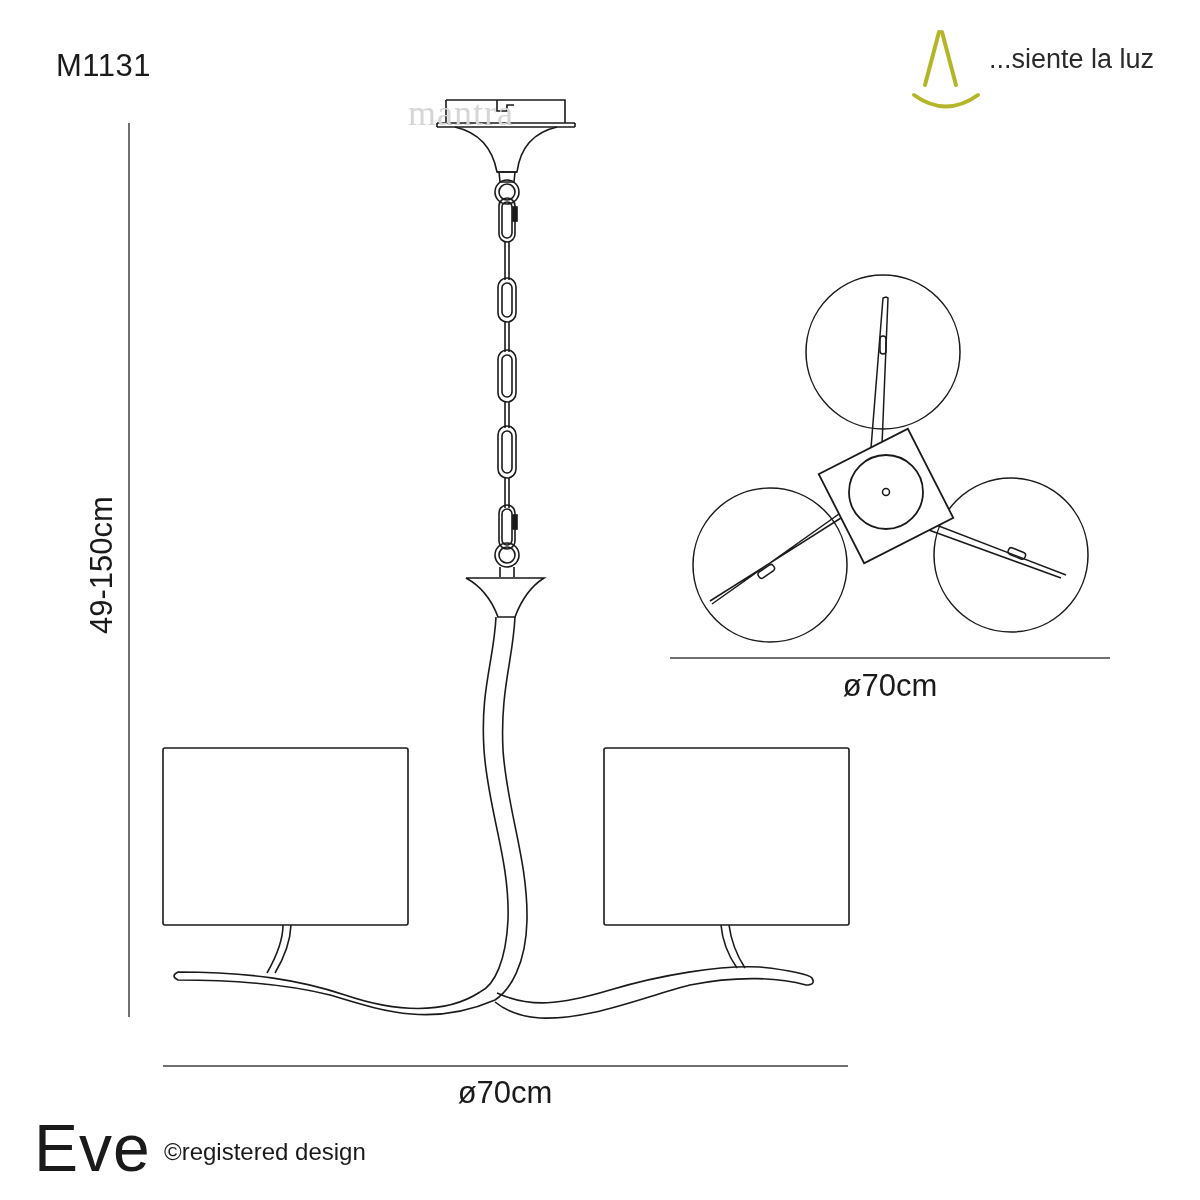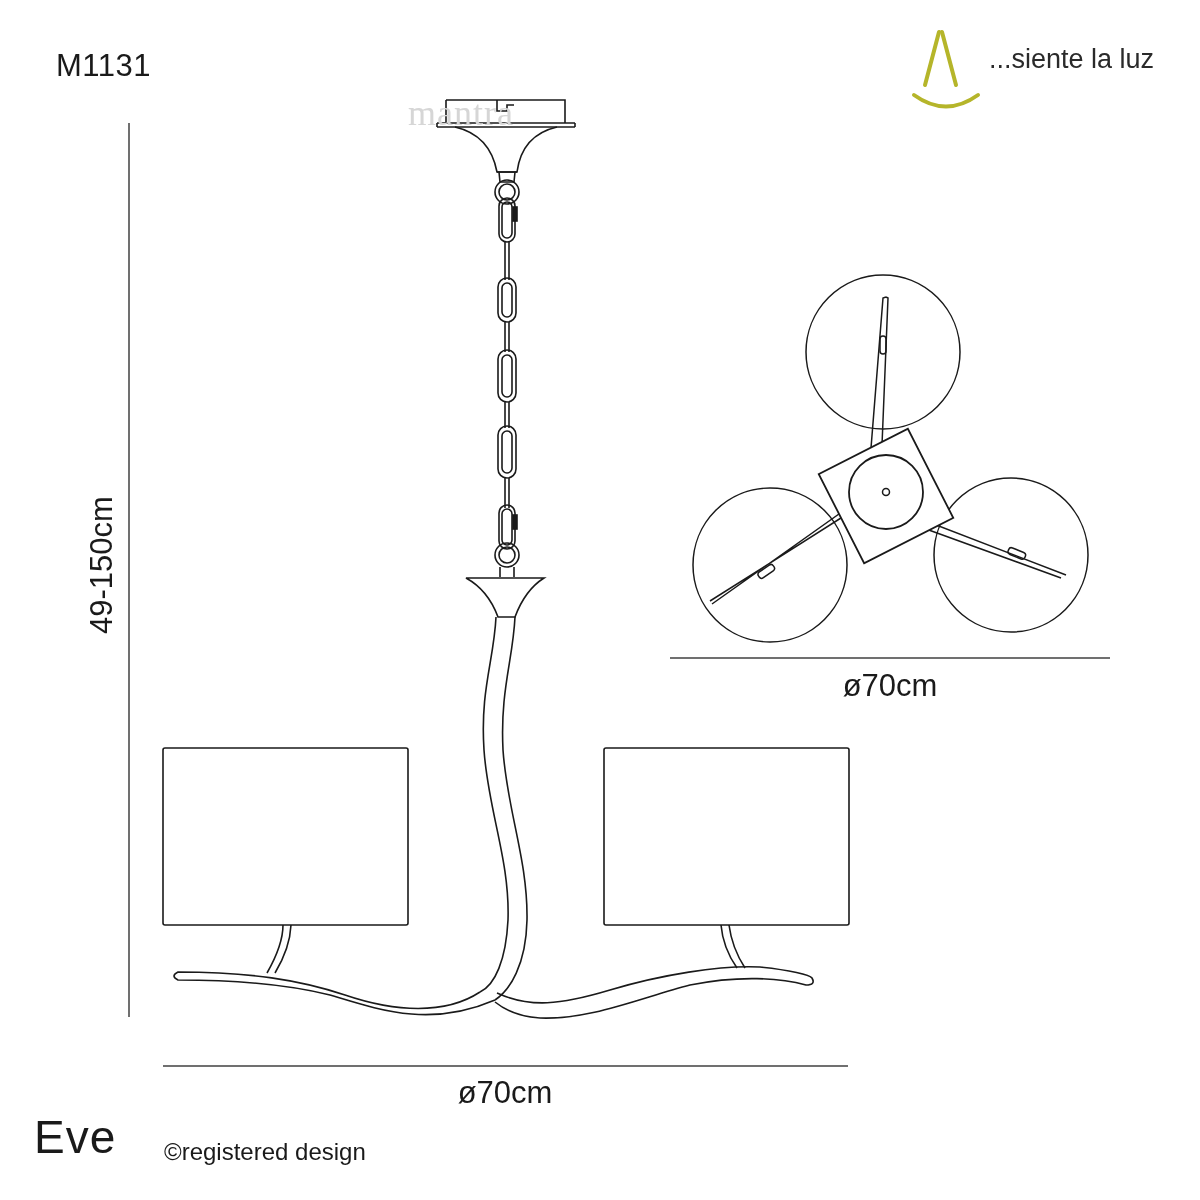--- a/index.html
+++ b/index.html
@@ -5,21 +5,21 @@
   html, body { margin: 0; padding: 0; background: #ffffff; }
   body { width: 1200px; height: 1200px; position: relative; overflow: hidden;
          font-family: "Liberation Sans", sans-serif; color: #1a1a1a; }
   .abs { position: absolute; white-space: nowrap; }
   #model-code { left: 56px; top: 48px; font-size: 31px; letter-spacing: 0.5px; }
   #tagline { left: 989px; top: 44px; font-size: 27px; color: #2a2a2a; }
   #height-label { left: 102px; top: 565px; font-size: 31px;
                   transform: translate(-50%, -50%) rotate(-90deg); transform-origin: center; }
   #top-width-label { left: 890px; top: 668px; font-size: 31px; transform: translateX(-50%); }
   #side-width-label { left: 505px; top: 1075px; font-size: 31px; transform: translateX(-50%); }
-  #product-name { left: 34px; top: 1110px; font-size: 46px; letter-spacing: 1px; }
+  #product-name { left: 34px; top: 1110px; font-size: 66px; letter-spacing: 1px; }
   #copyright { left: 164px; top: 1138px; font-size: 24px; }
   #watermark { left: 408px; top: 92px; font-family: "Liberation Serif", serif; font-size: 36px;
                color: #d6d6d6; letter-spacing: 1px; }
   svg#drawing { position: absolute; left: 0; top: 0; }
 </style>
 </head>
 <body>
 
 <svg id="drawing" width="1200" height="1200" viewBox="0 0 1200 1200" xmlns="http://www.w3.org/2000/svg">
 

